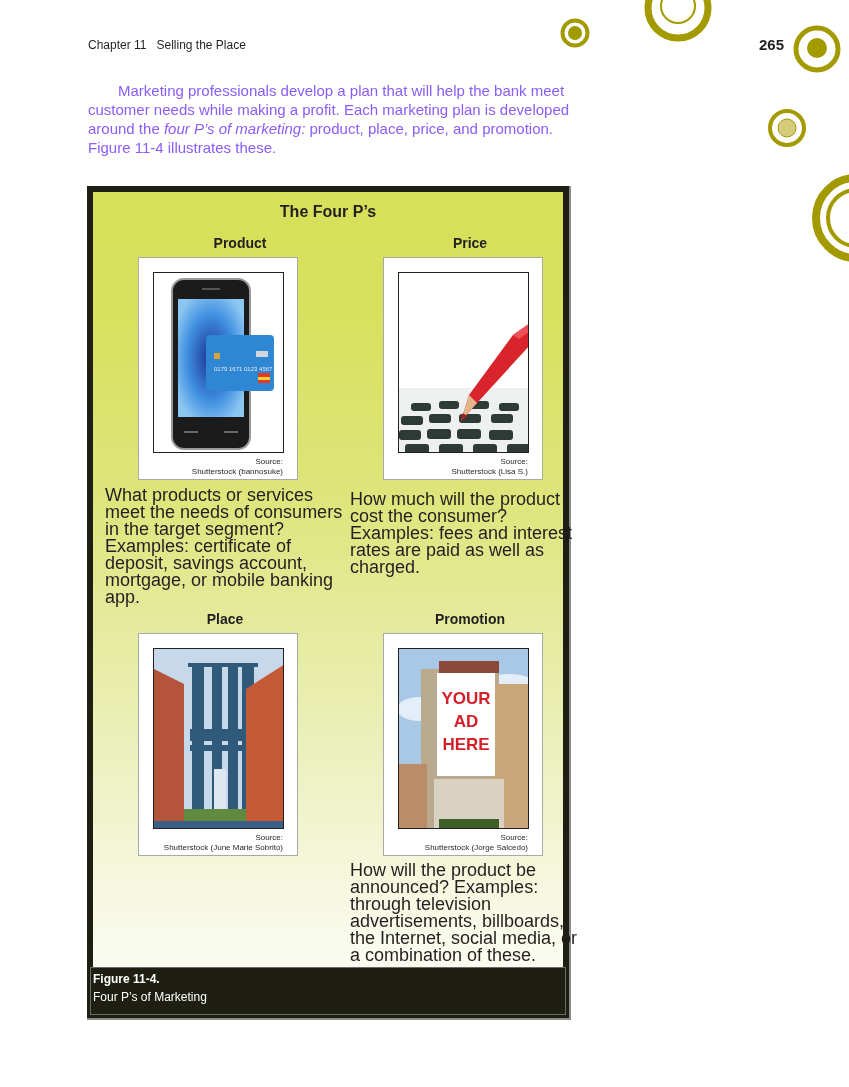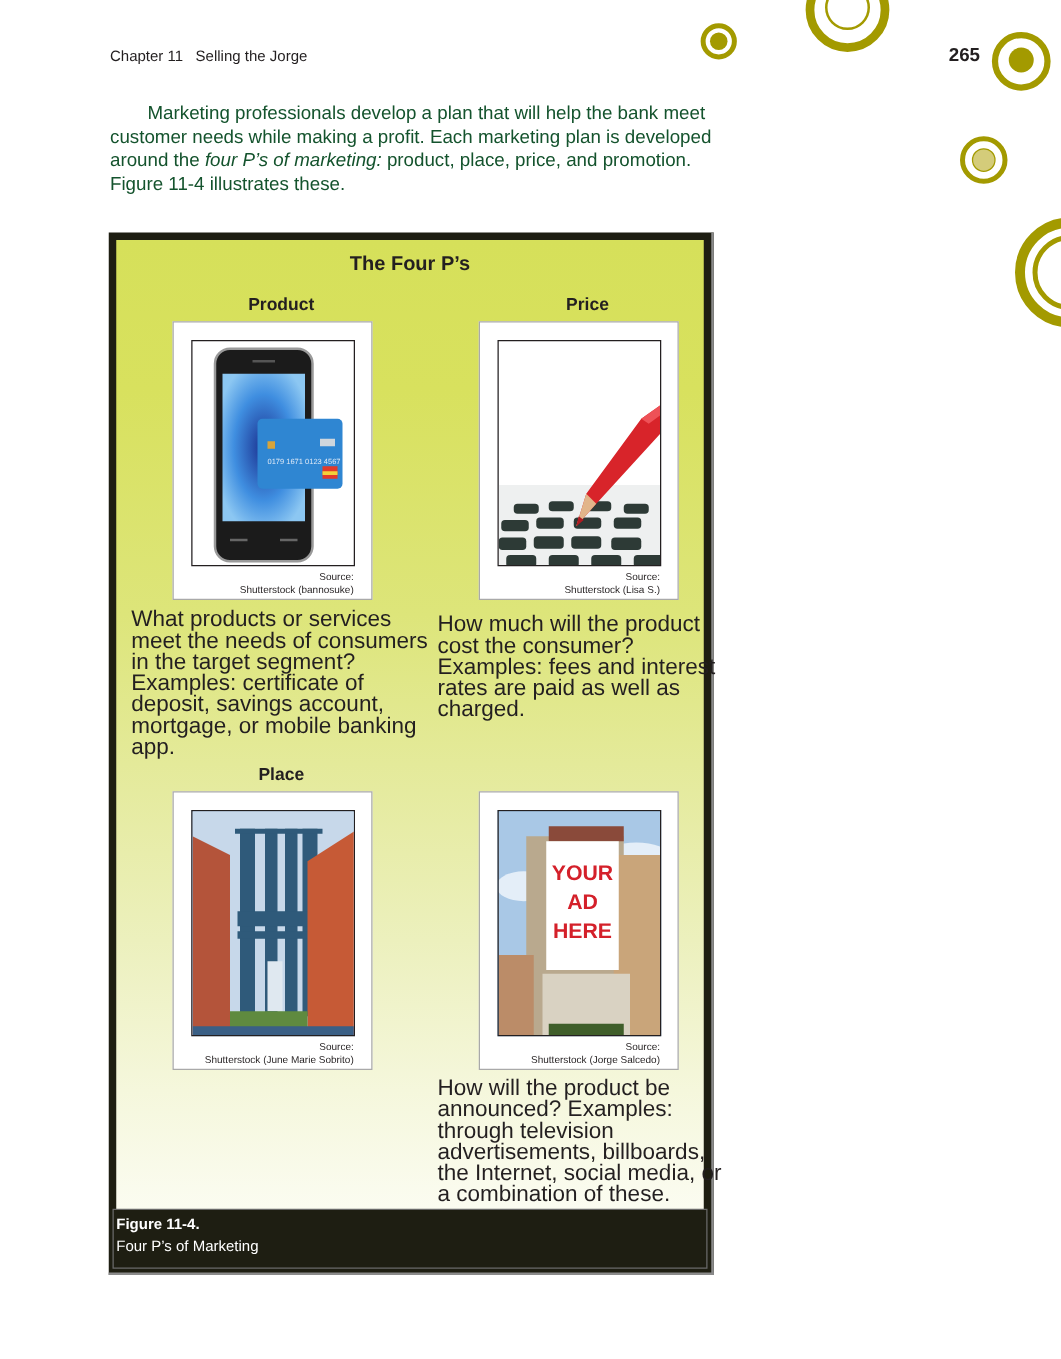--- a/index.html
+++ b/index.html
@@ -14,21 +14,21 @@
     font-size: 12px; color: #231f20;
   }
   .running-head .sep { display: inline-block; width: 10px; }
   .page-number {
     position: absolute; left: 759px; top: 36px;
     font-size: 15px; font-weight: bold; color: #231f20;
   }
   .deco { position: absolute; }
   .body-text {
     position: absolute; left: 88px; top: 81px; width: 500px;
-    font-size: 15px; line-height: 19px; color: #14532d;
+    font-size: 15px; line-height: 19px; color: #8b5cf6;
   }
   .body-text .indent { display: inline-block; width: 30px; }
   .body-text em { font-style: italic; }
 
   
   .figure {
     position: absolute; left: 87px; top: 186px; width: 484px; height: 834px;
     background: #1e1e12;
     box-sizing: border-box;
     border-right: 2px solid #8b8b8b;
@@ -73,21 +73,21 @@
   .caption .fig-text { display: block; }
   .caption-border {
     position: absolute; left: 3px; right: 3px; top: 781px; bottom: 3px;
     border: 1px solid #6a6a6a; pointer-events: none;
   }
 </style>
 </head>
 <body>
 
 <div class="running-head">
-  <span>Chapter 11</span><span class="sep"></span><span>Selling the Jorge</span>
+  <span>Chapter 11</span><span class="sep"></span><span>Selling the Place</span>
 </div>
 <div class="page-number">265</div>
 
 <svg class="deco" style="left:558px;top:16px" width="34" height="34" viewBox="0 0 34 34">
   <circle cx="17" cy="17" r="12.5" fill="none" stroke="#a39a00" stroke-width="4"></circle>
   <circle cx="17" cy="17" r="7" fill="#a39a00"></circle>
 </svg>
 <svg class="deco" style="left:640px;top:-30px" width="76" height="76" viewBox="0 0 76 76">
   <circle cx="38" cy="38" r="30" fill="none" stroke="#a39a00" stroke-width="7"></circle>
   <circle cx="38" cy="36" r="17" fill="none" stroke="#a39a00" stroke-width="2"></circle>
@@ -104,21 +104,21 @@
   <circle cx="60" cy="48" r="40" fill="none" stroke="#a39a00" stroke-width="8"></circle>
   <circle cx="60" cy="48" r="28" fill="none" stroke="#a39a00" stroke-width="4"></circle>
 </svg>
 
 <div class="body-text"><span class="indent"></span><span>Marketing professionals develop a plan that will help the bank meet customer needs while making a profit. Each marketing plan is developed around the </span><em>four P’s of marketing:</em><span> product, place, price, and promotion. Figure 11-4 illustrates these.</span></div>
 
 <div class="figure">
   <div class="figure-inner">
     <div class="figure-title">The Four P’s</div>
 
-    <div class="p-head" style="left:12px;top:43px">Product</div>
+    <div class="p-head" style="left:27px;top:43px">Product</div>
     <div class="photo-card" style="left:45px;top:65px;height:223px">
       <div class="photo" style="height:181px;background:#ffffff">
         <svg width="131" height="181" viewBox="0 0 131 181">
           <defs>
             <radialGradient id="scr" cx="50%" cy="50%" r="60%">
               <stop offset="0" stop-color="#1a2f8f"></stop>
                 <stop offset="0.6" stop-color="#3f8ee0"></stop>
                 <stop offset="1" stop-color="#8cc7f2"></stop>
             </radialGradient>
           </defs>
@@ -198,20 +198,21 @@
           <rect x="30" y="160" width="62" height="21" fill="#5f8a3f"></rect>
           <rect x="0" y="172" width="131" height="9" fill="#3a5f85"></rect>
         </svg>
       </div>
       <div class="credit" style="top:199px">
         <div>Source:</div>
         <div>Shutterstock (June Marie Sobrito)</div>
       </div>
     </div>
 
+    <div class="p-head" style="left:257px;top:419px">Promotion</div>
     <div class="photo-card" style="left:290px;top:441px;height:223px">
       <div class="photo" style="height:181px;background:#9fc2e2">
         <svg width="131" height="181" viewBox="0 0 131 181">
           <rect x="0" y="0" width="131" height="181" fill="#a9c8e6"></rect>
           <ellipse cx="20" cy="60" rx="22" ry="12" fill="#e4eef8"></ellipse>
           <ellipse cx="110" cy="35" rx="26" ry="10" fill="#e4eef8"></ellipse>
           <rect x="22" y="20" width="78" height="161" fill="#b9a98e"></rect>
           <rect x="40" y="12" width="60" height="12" fill="#8a4a3a"></rect>
           <rect x="92" y="35" width="39" height="146" fill="#c9a57a"></rect>
           <rect x="0" y="115" width="28" height="66" fill="#bb8c68"></rect>

